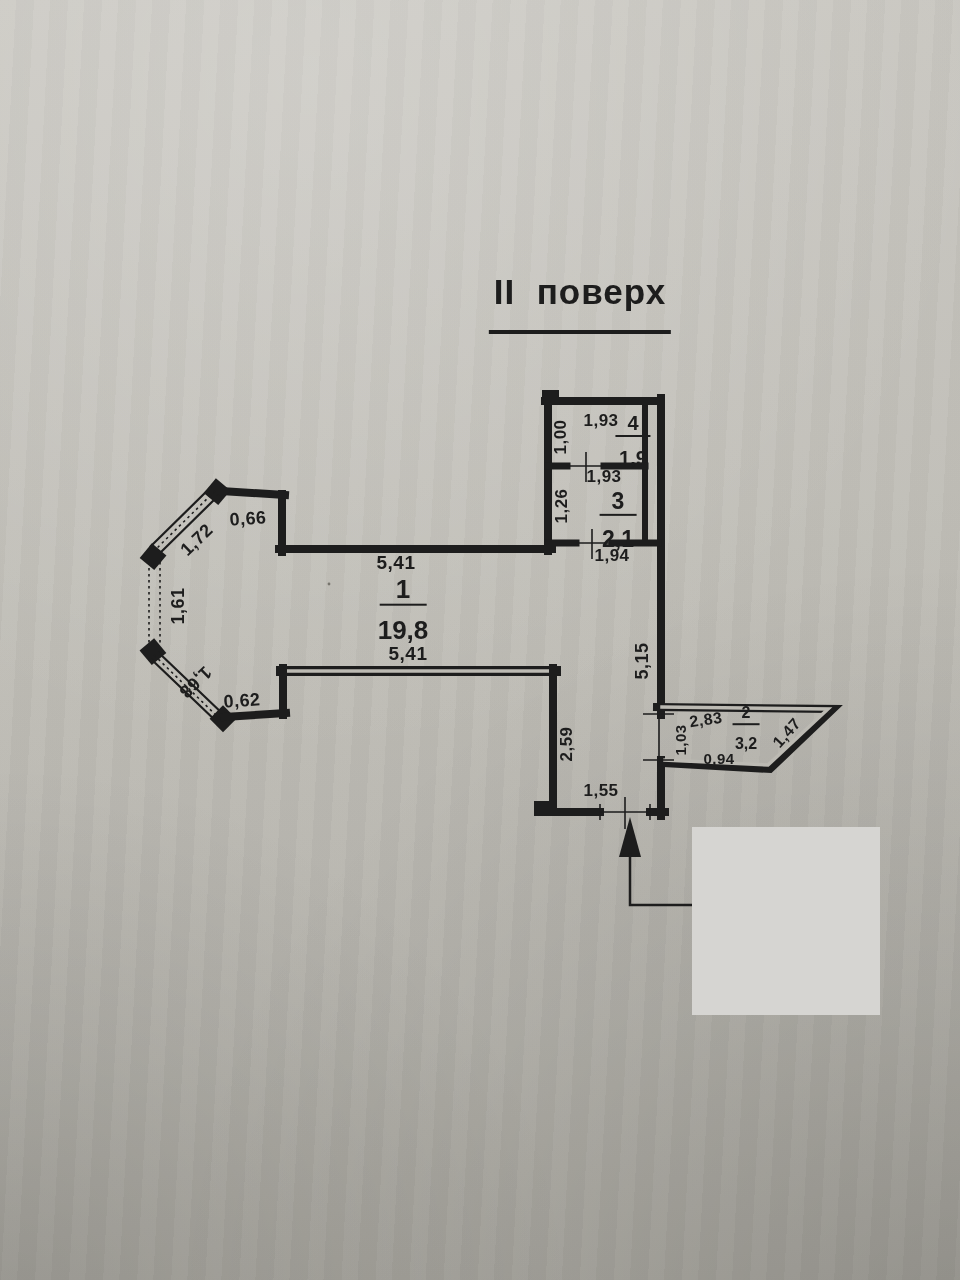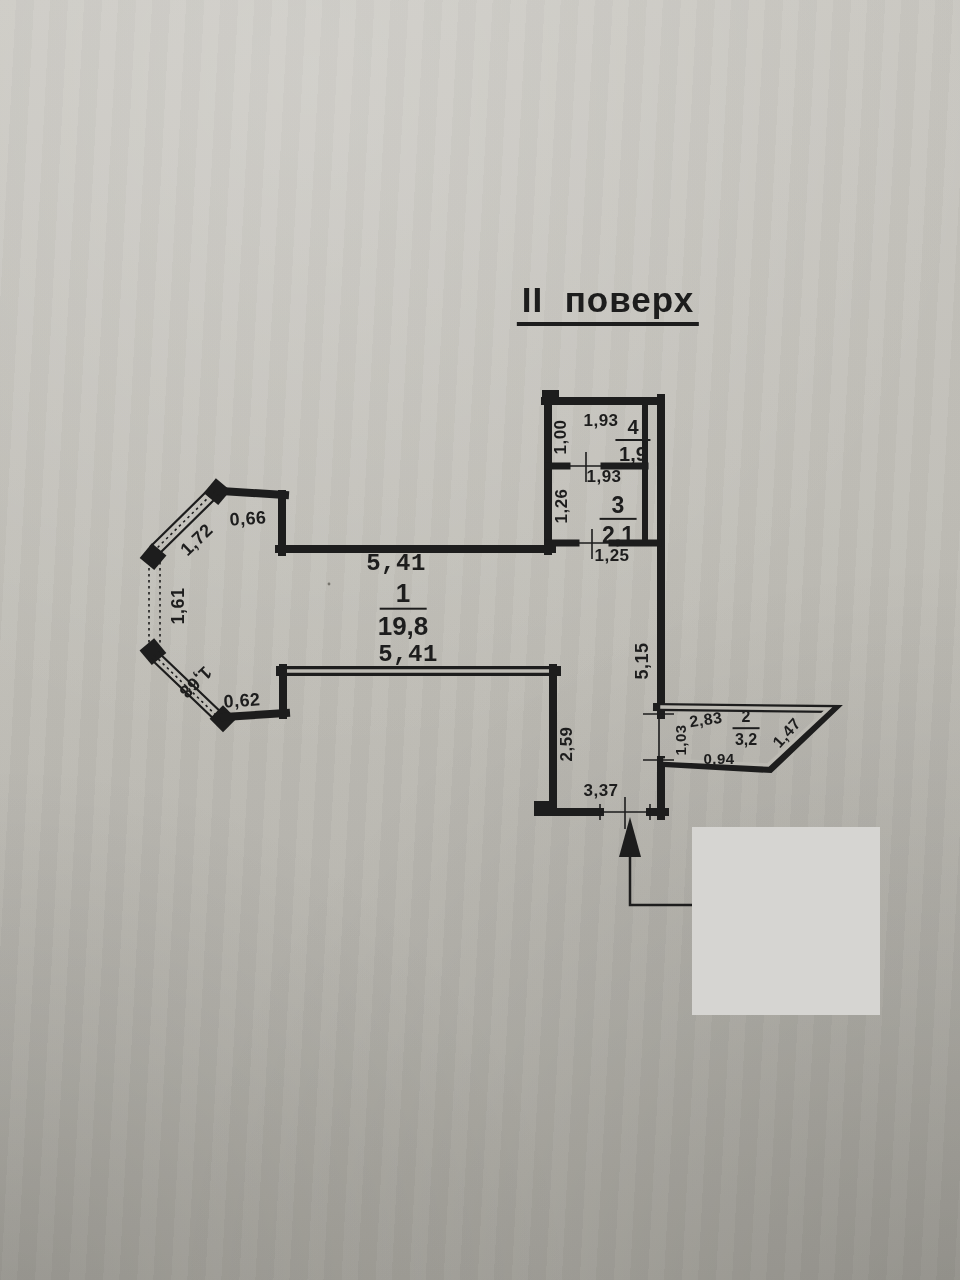--- a/index.html
+++ b/index.html
@@ -38,39 +38,38 @@
     color:var(--ink);
     white-space:pre;
     transform:translate(-50%,-50%) rotate(var(--r,0deg));
     font-weight:bold;
     letter-spacing:0.5px;
   }
   .dim{font-size:17px;}
   .dim.s15{font-size:15px;}
   .dim.s16{font-size:16px;}
   .dim.s18{font-size:18px;}
-  .dim.s19{font-size:24px;font-family:Liberation Mono, monospace;}
+  .dim.s19{font-size:19px;}
   .title{
     font-size:35px;
     font-weight:bold;
     letter-spacing:1px;
     border-bottom:4px solid var(--ink);
-    padding:0 5px 2px 5px;
-    margin-left:28px;
+    padding:0 5px 18px 5px;
   }
   .room-label{
     position:absolute;
     transform:translate(-50%,-50%);
     text-align:center;
     color:var(--ink);
     font-weight:bold;
     line-height:1.05;
   }
   .room-label .num{display:inline-block;border-bottom:2.5px solid var(--ink);}
-  .room-label .area{padding-top:3px;}
+  .room-label .area{padding-top:11px;}
   .r1{font-size:26px;} .r1 .num{padding:0 16px 1px;}
   .r3{font-size:23px;} .r3 .num{padding:0 12px 1px;}
   .r4{font-size:20px;} .r4 .num{padding:0 12px 1px;}
   .r2{font-size:16px;} .r2 .num{padding:0 9px 1px;}
 </style>
 </head>
 <body>
 
 <div class="page">
 
@@ -143,29 +142,29 @@
   </div>
   <div class="room-label r4" style="left:633px;top:441px;">
     <div class="num">4</div>
     <div class="area">1,9</div>
   </div>
 
   <div class="label dim" style="left:601px;top:421px;">1,93</div>
   <div class="label dim" style="left:561px;top:437px;--r:-90deg;">1,00</div>
   <div class="label dim" style="left:604px;top:477px;">1,93</div>
   <div class="label dim" style="left:562px;top:506px;--r:-90deg;">1,26</div>
-  <div class="label dim" style="left:612px;top:556px;">1,25</div>
+  <div class="label dim" style="left:612px;top:556px;">1,94</div>
   <div class="label dim s19" style="left:396px;top:563px;">5,41</div>
   <div class="label dim s19" style="left:408px;top:654px;">5,41</div>
   <div class="label dim s18" style="left:248px;top:519px;--r:-4deg;">0,66</div>
   <div class="label dim s18" style="left:197px;top:540px;--r:-44deg;">1,72</div>
   <div class="label dim s18" style="left:178px;top:606px;--r:-90deg;">1,61</div>
   <div class="label dim s18" style="left:195px;top:682px;--r:136deg;">1,68</div>
   <div class="label dim s18" style="left:242px;top:701px;--r:-4deg;">0,62</div>
   <div class="label dim" style="left:567px;top:744px;--r:-90deg;">2,59</div>
   <div class="label dim s18" style="left:642px;top:661px;--r:-90deg;">5,15</div>
-  <div class="label dim" style="left:601px;top:791px;">3,37</div>
+  <div class="label dim" style="left:601px;top:791px;">1,55</div>
   <div class="label dim s16" style="left:706px;top:720px;--r:-8deg;">2,83</div>
   <div class="label dim s15" style="left:680px;top:740px;--r:-90deg;">1,03</div>
   <div class="label dim s16" style="left:787px;top:733px;--r:-48deg;">1,47</div>
   <div class="label dim s15" style="left:719px;top:758px;">0,94</div>
 
 </div>
 
 </body></html>

